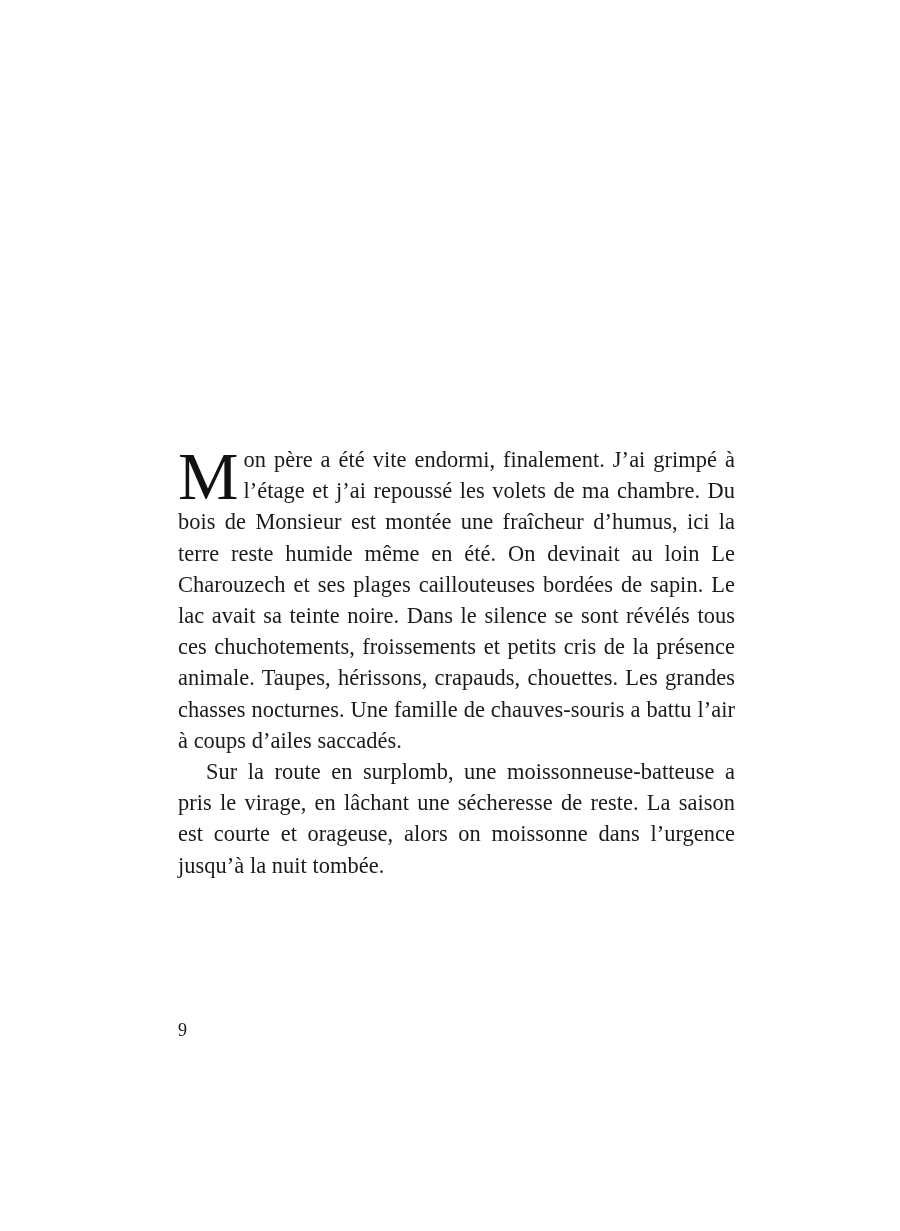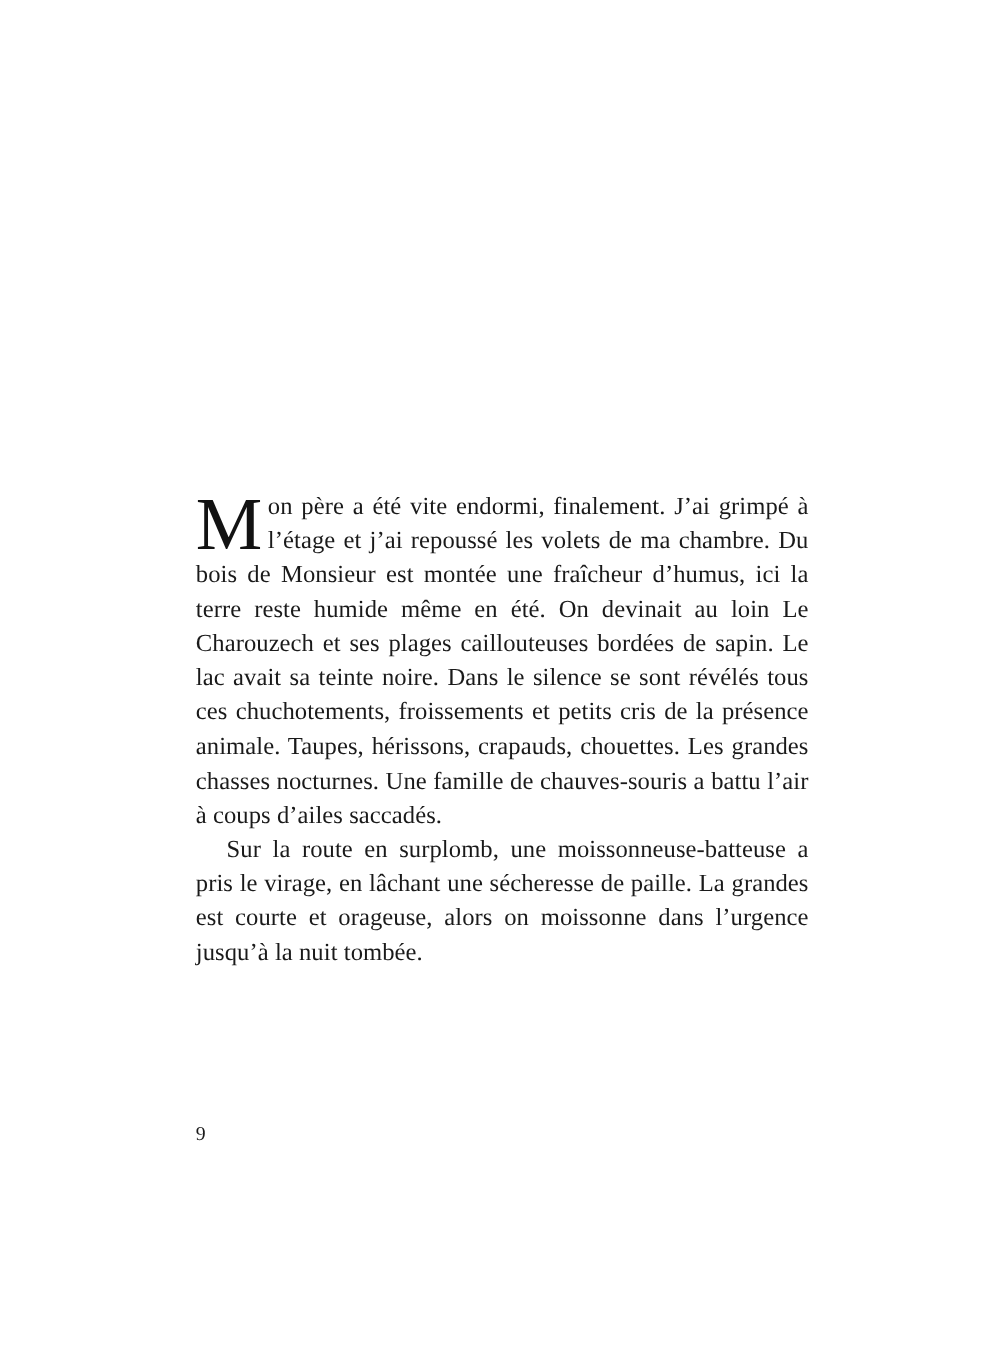--- a/index.html
+++ b/index.html
@@ -81,19 +81,19 @@
 </style>
 </head>
 <body>
 
 <div class="page">
 
   <div class="text-block">
 
     <p class="para para--opening"><span class="dropcap">M</span><span>on père a été vite endormi, finalement. J’ai grimpé à l’étage et j’ai repoussé les volets de ma chambre. Du bois de Monsieur est montée une fraîcheur d’humus, ici la terre reste humide même en été. On devinait au loin Le Charouzech et ses plages caillouteuses bordées de sapin. Le lac avait sa teinte noire. Dans le silence se sont révélés tous ces chuchotements, froissements et petits cris de la présence animale. Taupes, hérissons, crapauds, chouettes. Les grandes chasses nocturnes. Une famille de chauves-souris a battu l’air à coups d’ailes saccadés.</span></p>
 
-    <p class="para para--indent">Sur la route en surplomb, une moissonneuse-batteuse a pris le virage, en lâchant une sécheresse de paille. La grandes est courte et orageuse, alors on moissonne dans l’urgence jusqu’à la nuit tombée.</p>
+    <p class="para para--indent">Sur la route en surplomb, une moissonneuse-batteuse a pris le virage, en lâchant une sécheresse de reste. La saison est courte et orageuse, alors on moissonne dans l’urgence jusqu’à la nuit tombée.</p>
 
   </div>
 
   <div class="folio">9</div>
 
 </div>
 
 </body></html>

